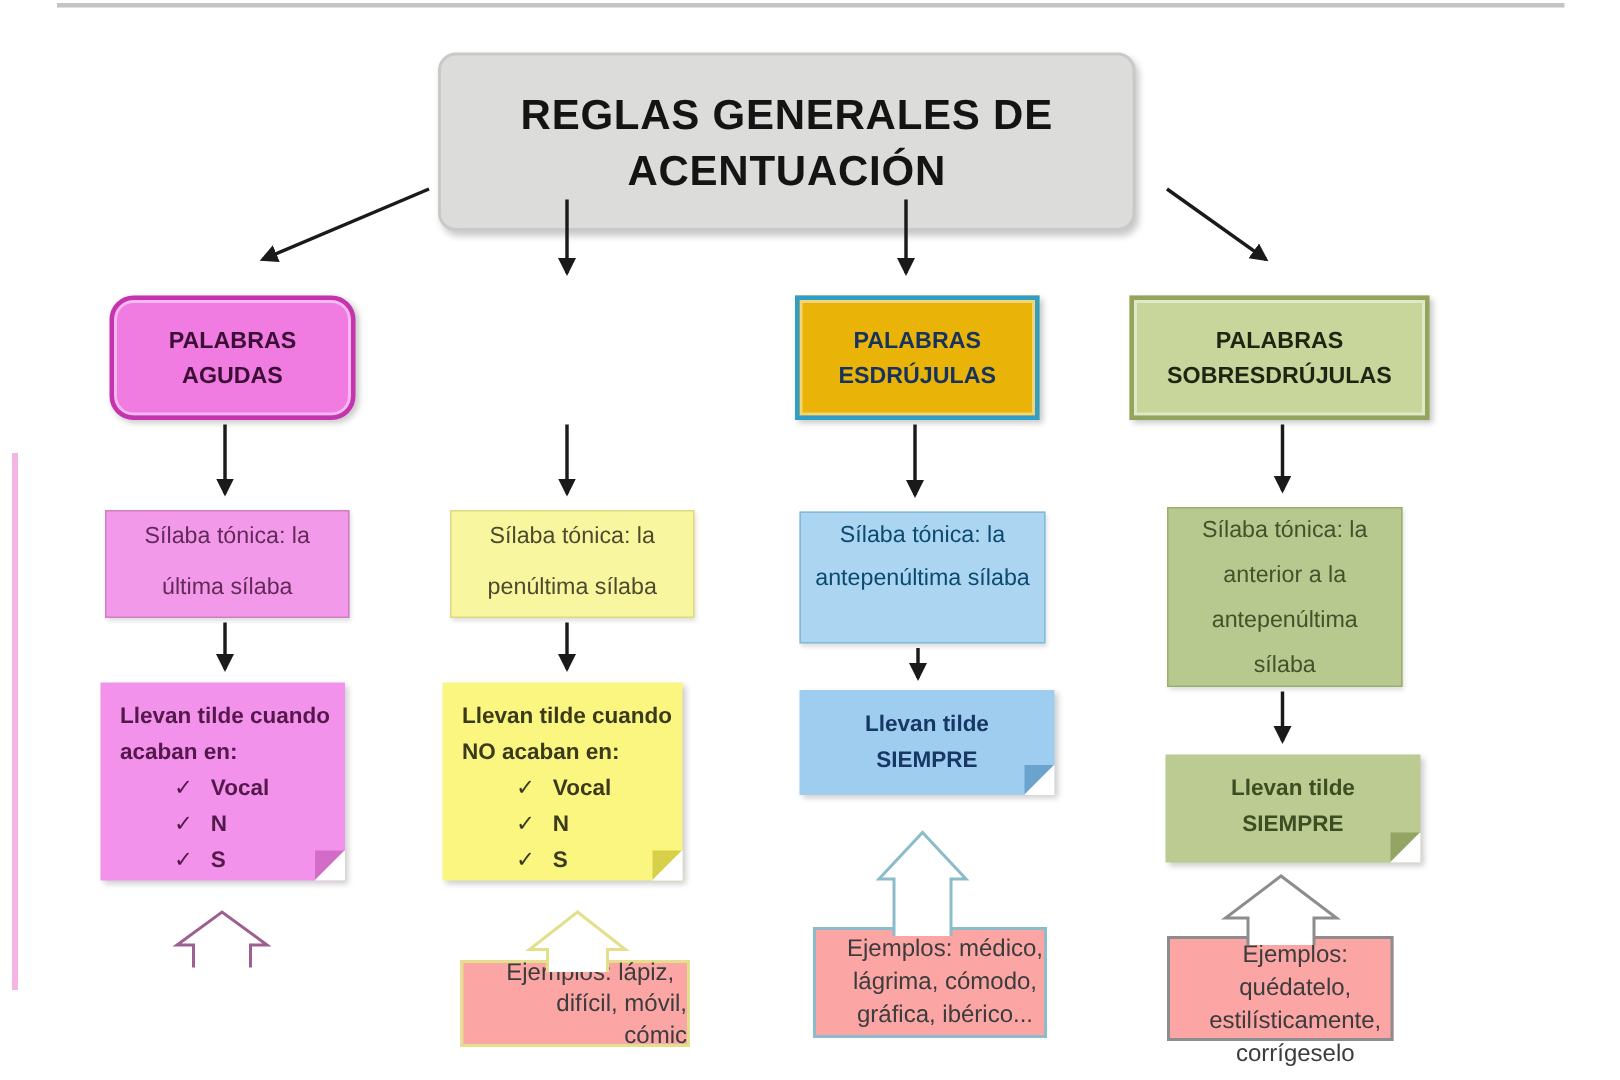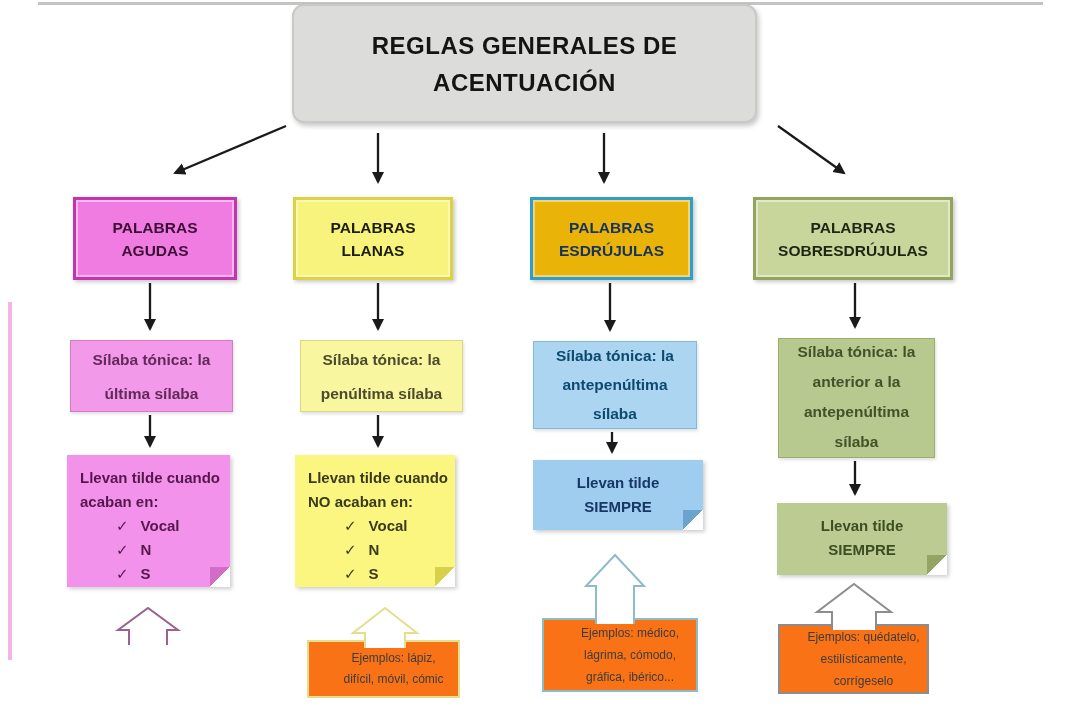--- a/index.html
+++ b/index.html
@@ -8,53 +8,53 @@
     font-family:"Liberation Sans","DejaVu Sans",sans-serif;
   }
   .abs{position:absolute;box-sizing:border-box;}
 
   
   .edge-top{left:38px;top:2px;width:1005px;height:3px;background:#c4c4c2;}
   .edge-left{left:8px;top:302px;width:4px;height:358px;background:#f2a8e0;opacity:.85;}
 
   
   .title-box{
-    left:292px;top:4px;width:465px;height:119px;border-radius:12px;
+    left:292px;top:35px;width:465px;height:119px;border-radius:12px;
     border:2px solid #c9c9c7;display:flex;align-items:center;justify-content:center;
-    text-align:center;font-weight:700;font-size:24px;line-height:37px;letter-spacing:.5px;
+    text-align:center;font-weight:700;font-size:28px;line-height:37px;letter-spacing:.5px;
     box-shadow:2px 3px 5px rgba(0,0,0,.22);padding:0 40px;
   }
 
   
   .header-box{
     border:3px solid;display:flex;align-items:center;justify-content:center;text-align:center;
     font-weight:700;font-size:15.5px;line-height:23px;padding:0 8px;
     box-shadow:inset 0 0 0 2px rgba(255,255,255,.45), 2px 2px 4px rgba(0,0,0,.22);
   }
   .tonic-box{
-    border:1px solid;display:flex;align-items:flex-end;justify-content:center;text-align:center;
-    font-weight:700;font-size:15.5px;padding:0 6px;box-shadow:1px 2px 3px rgba(0,0,0,.13);
+    border:1px solid;display:flex;align-items:flex-start;justify-content:center;text-align:center;
+    font-weight:400;font-size:15.5px;padding:0 6px;box-shadow:1px 2px 3px rgba(0,0,0,.13);
   }
   .sticky{
     position:absolute;box-sizing:border-box;font-weight:700;font-size:15px;
     box-shadow:2px 2px 4px rgba(0,0,0,.2);
   }
   .sticky .fold{
     position:absolute;right:0;bottom:0;width:20px;height:20px;
     background:linear-gradient(135deg,var(--fold) 48%,#ffffff 50%);
   }
   .sticky .st-line{line-height:24px;}
   .sticky.left-align{padding:11px 6px 0 13px;}
   .sticky.center{text-align:center;line-height:25px;}
   .checks{padding-left:36px;}
   .check-row{display:flex;gap:12px;line-height:24px;align-items:baseline;}
   .check{font-weight:700;}
   .example-box{
-    background:#f97316;border:2px solid;display:flex;flex-direction:column;align-items:center;
-    justify-content:center;text-align:center;font-size:12px;color:#3c3c3c;padding-left:20px;
+    background:#fca5a5;border:2px solid;display:flex;flex-direction:column;align-items:center;
+    justify-content:center;text-align:center;font-size:16px;color:#3c3c3c;padding-left:20px;
   }
   .e1,.e2{line-height:21px;}
   .e3,.e4{line-height:22px;}
 
   
   .h1{left:73px;top:197px;width:164px;height:83px}
   .h2{left:293px;top:197px;width:160px;height:83px}
   .h3{left:530px;top:197px;width:163px;height:83px}
   .h4{left:753px;top:197px;width:200px;height:83px}
   .t1{left:70px;top:340px;width:163px;height:72px;line-height:34px}
@@ -79,21 +79,21 @@
 
 <div id="canvas">
 
   <div class="abs edge-top" style="background: rgb(196, 196, 194);"></div>
   <div class="abs edge-left" style="background: rgb(242, 168, 224);"></div>
 
   <div class="abs title-box" style="background: rgb(220, 220, 218); border-color: rgb(201, 201, 199); color: rgb(20, 20, 20);">
     <span>REGLAS GENERALES DE ACENTUACIÓN</span>
   </div>
 
-  <div class="abs header-box h1" style="background: rgb(240, 124, 226); border-color: rgb(196, 52, 174); color: rgb(60, 13, 53);">
+  <div class="abs header-box h1" style="background: rgb(240, 124, 226); border-color: rgb(196, 52, 174); color: rgb(60, 13, 53); border-radius: 16px;">
     <span>PALABRAS AGUDAS</span>
   </div>
   <div class="abs tonic-box t1" style="background: rgb(242, 154, 233); border-color: rgb(207, 126, 195); color: rgb(99, 41, 90);">
     <span>Sílaba tónica: la última sílaba</span>
   </div>
   <div class="sticky left-align s1" style="background: rgb(243, 146, 234); color: rgb(84, 24, 76); --fold: #d26cc6;">
     <div class="st-line">Llevan tilde cuando</div>
     <div class="st-line"><b>acaban</b><span> en:</span></div>
     <div class="checks">
       <div class="check-row">
@@ -105,23 +105,20 @@
           <span>N</span>
         </div>
       <div class="check-row">
           <span class="check">✓</span>
           <span>S</span>
         </div>
     </div>
     <div class="fold"></div>
   </div>
 
-  <div class="abs header-box h2" style="background: rgb(247, 243, 125); border-color: rgb(221, 210, 63); color: rgb(29, 28, 16);">
-    <span>PALABRAS LLANAS</span>
-  </div>
   <div class="abs tonic-box t2" style="background: rgb(249, 246, 160); border-color: rgb(221, 216, 131); color: rgb(76, 75, 46);">
     <span>Sílaba tónica: la penúltima sílaba</span>
   </div>
   <div class="sticky left-align s2" style="background: rgb(250, 246, 128); color: rgb(59, 58, 28); --fold: #d8d049;">
     <div class="st-line">Llevan tilde cuando</div>
     <div class="st-line"><b>NO acaban</b><span> en:</span></div>
     <div class="checks">
       <div class="check-row">
           <span class="check">✓</span>
           <span>Vocal</span>

